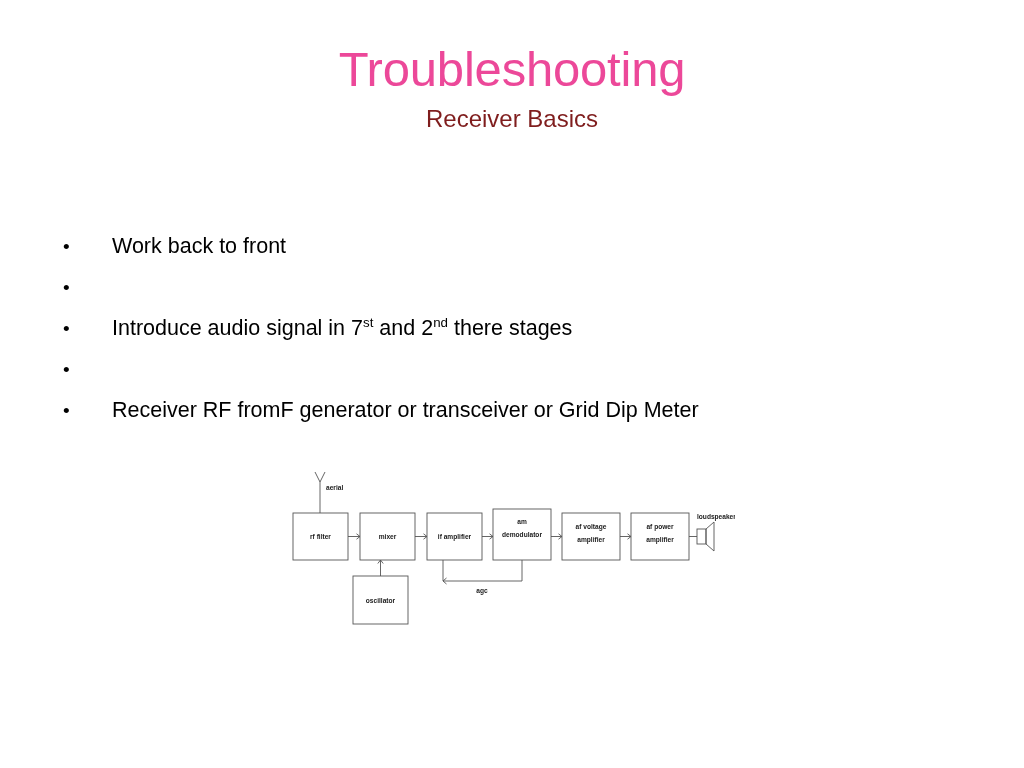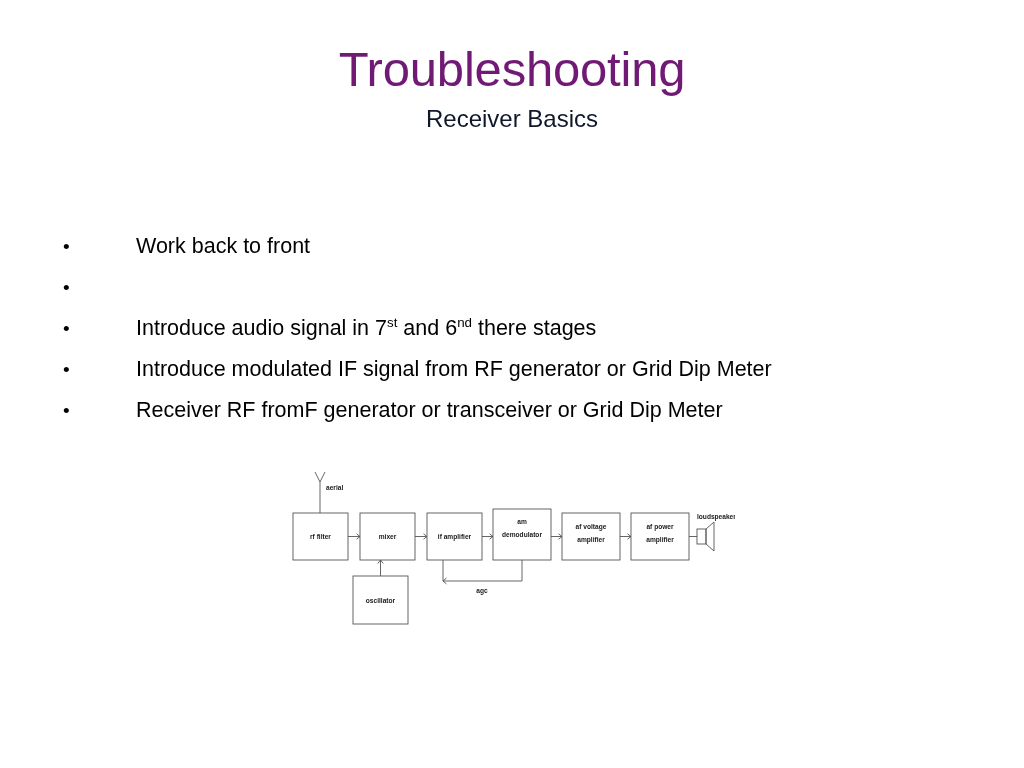--- a/index.html
+++ b/index.html
@@ -22,28 +22,28 @@
     left: 0;
     top: 44px;
     width: 1024px;
     text-align: center;
   }
   .slide-title {
     font-size: 49px;
     font-weight: 400;
     line-height: 1.06;
     letter-spacing: -0.2px;
-    color: #701a75;
+    color: #ec4899;
   }
   .slide-subtitle {
     font-size: 24px;
     font-weight: 400;
     line-height: 1.2;
     margin-top: 9px;
-    color: #0f172a;
+    color: #7f1d1d;
   }
 
   
   .bullet-list {
     position: absolute;
     left: 58px;
     top: 226px;
     width: 930px;
   }
   .bullet-row {
@@ -57,21 +57,21 @@
     position: absolute;
     left: 5px;
     top: 0;
     width: 14px;
     font-size: 19px;
     line-height: 41px;
     text-align: left;
   }
   .bullet-text {
     display: inline-block;
-    margin-left: 78px;
+    margin-left: 54px;
     font-size: 21.5px;
     line-height: 41px;
   }
   .bullet-text sup {
     font-size: 0.62em;
     vertical-align: super;
     line-height: 0;
   }
 
   
@@ -122,26 +122,25 @@
     <span class="bullet-mark">•</span>
     <span class="bullet-text">Work back to front</span>
   </div>
 
   <div class="bullet-row">
     <span class="bullet-mark">•</span>
   </div>
 
   <div class="bullet-row">
     <span class="bullet-mark">•</span>
-    <span class="bullet-text"><span>Introduce audio signal in 7</span><sup>st</sup><span> and 6</span><sup>nd</sup><span> there stages</span></span>
-  </div>
-
-  <div class="bullet-row">
-    <span class="bullet-mark">•</span>
-    <span class="bullet-text">Introduce modulated IF signal from RF generator or Grid Dip Meter</span>
+    <span class="bullet-text"><span>Introduce audio signal in 7</span><sup>st</sup><span> and 2</span><sup>nd</sup><span> there stages</span></span>
+  </div>
+
+  <div class="bullet-row">
+    <span class="bullet-mark">•</span>
   </div>
 
   <div class="bullet-row">
     <span class="bullet-mark">•</span>
     <span class="bullet-text">Receiver RF fromF generator or transceiver or Grid Dip Meter</span>
   </div>
 
 </div>
 
 <div class="diagram">

